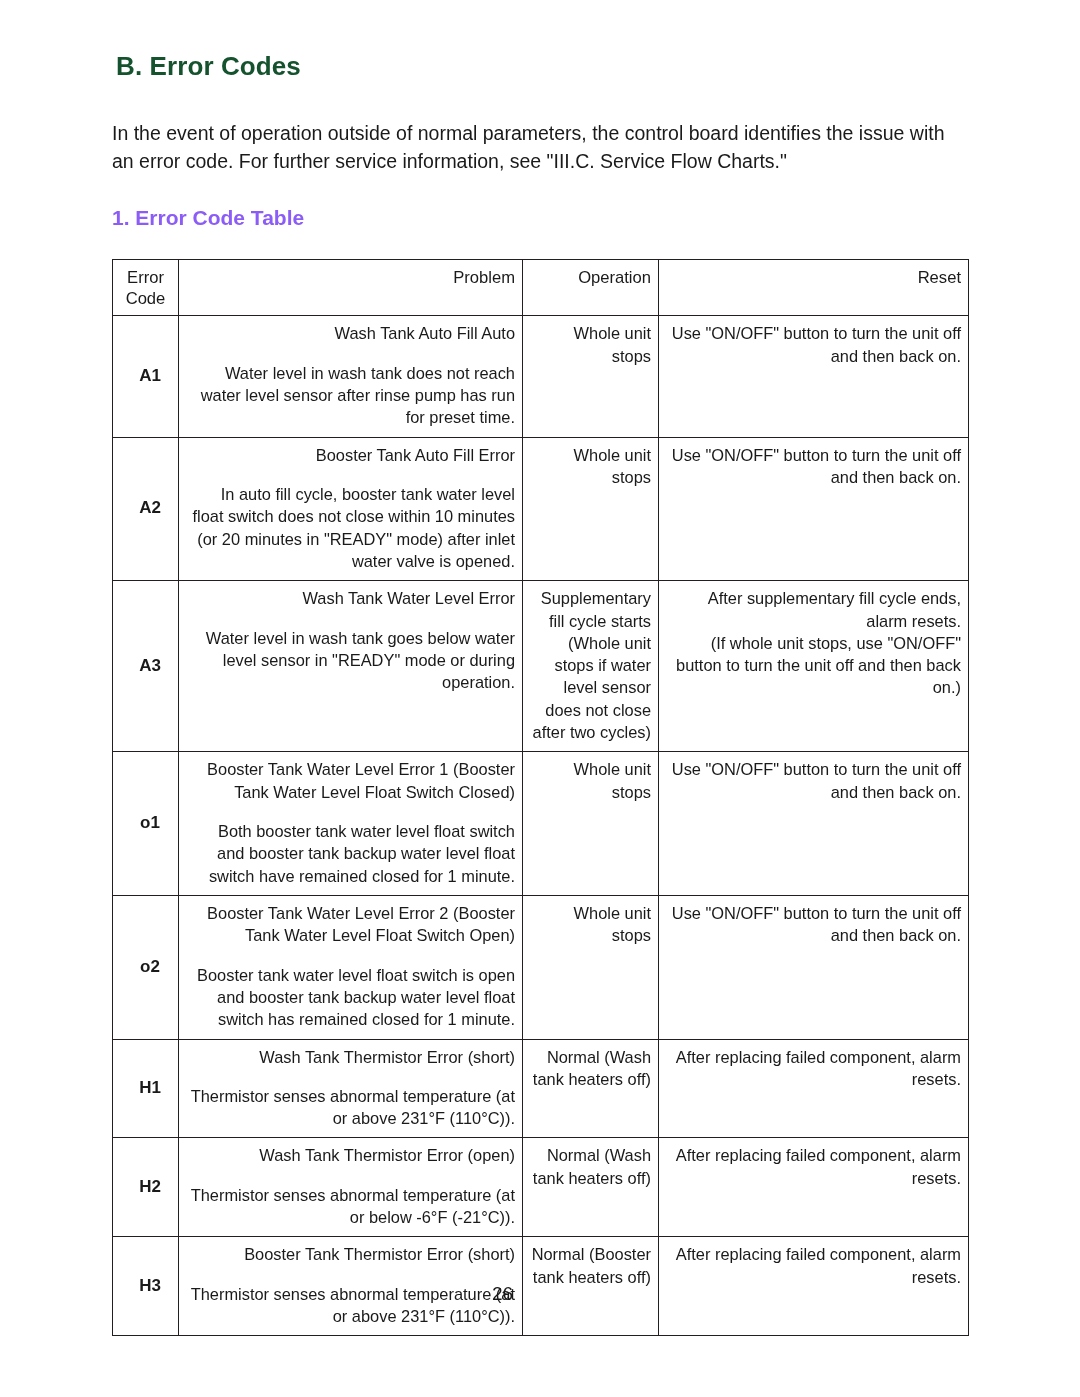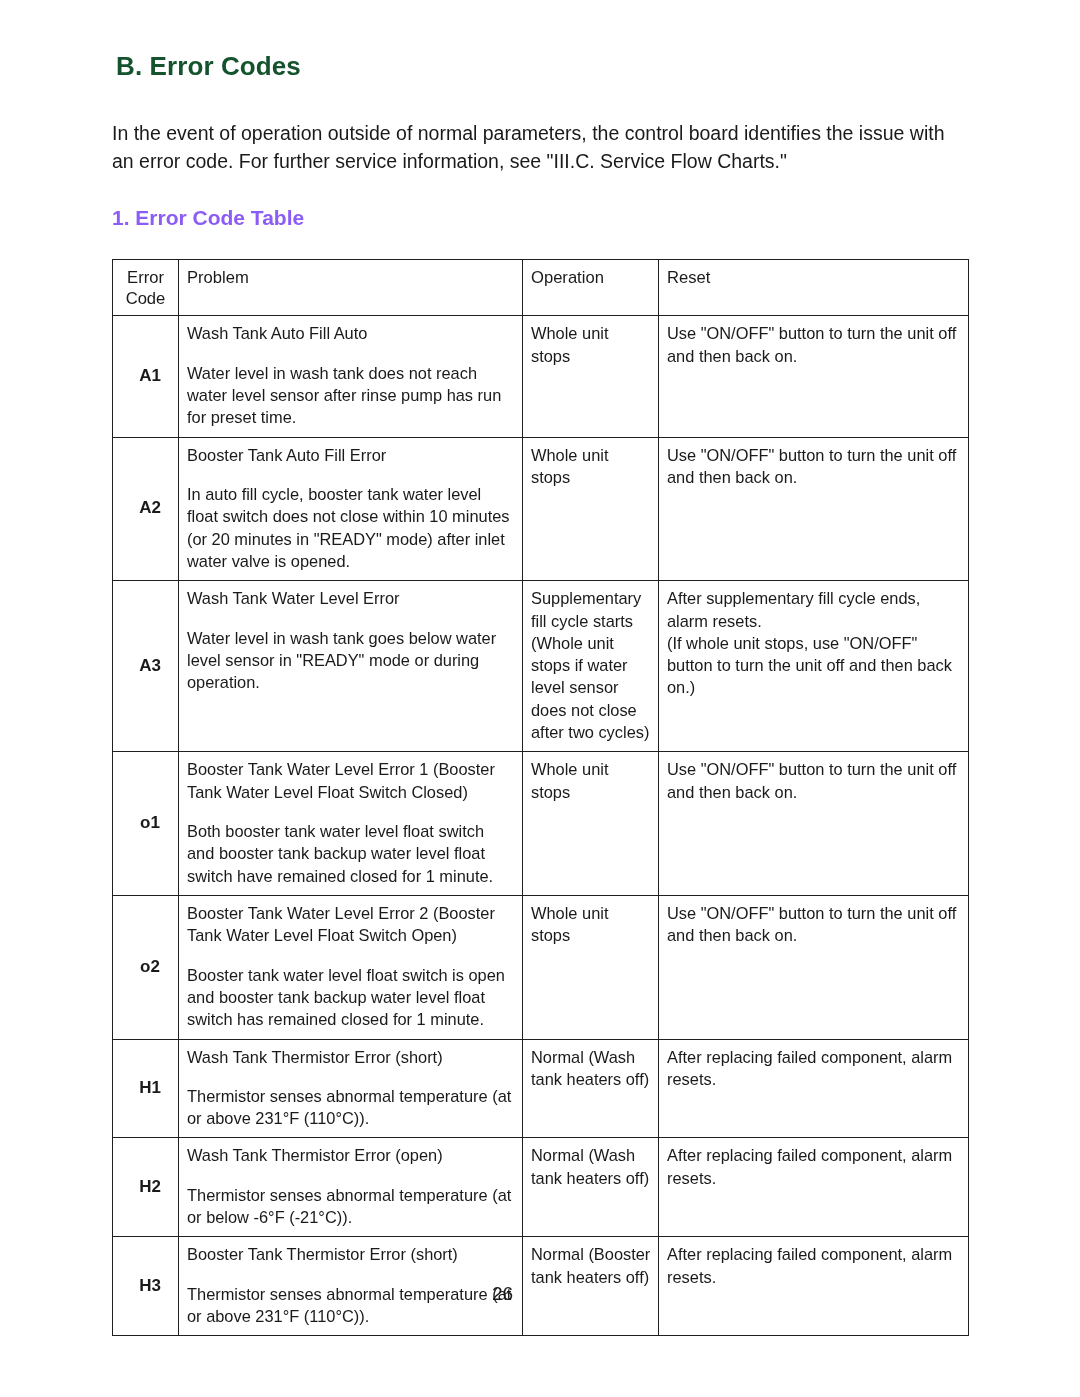--- a/index.html
+++ b/index.html
@@ -68,21 +68,21 @@
   table.error-table col.c-code    { width: 66px; }
   table.error-table col.c-problem { width: 344px; }
   table.error-table col.c-oper    { width: 136px; }
   table.error-table col.c-reset   { width: 310px; }
 
   table.error-table th,
   table.error-table td {
     border: 1.6px solid #231f20;
     vertical-align: top;
     padding: 6px 7px 8px 8px;
-    text-align: left;
+    text-align: right;
   }
   table.error-table thead th {
     font-weight: normal;
     font-size: 16.6px;
     padding-top: 7px;
     padding-bottom: 6px;
     vertical-align: top;
   }
   table.error-table thead th.th-code {
     text-align: center;

